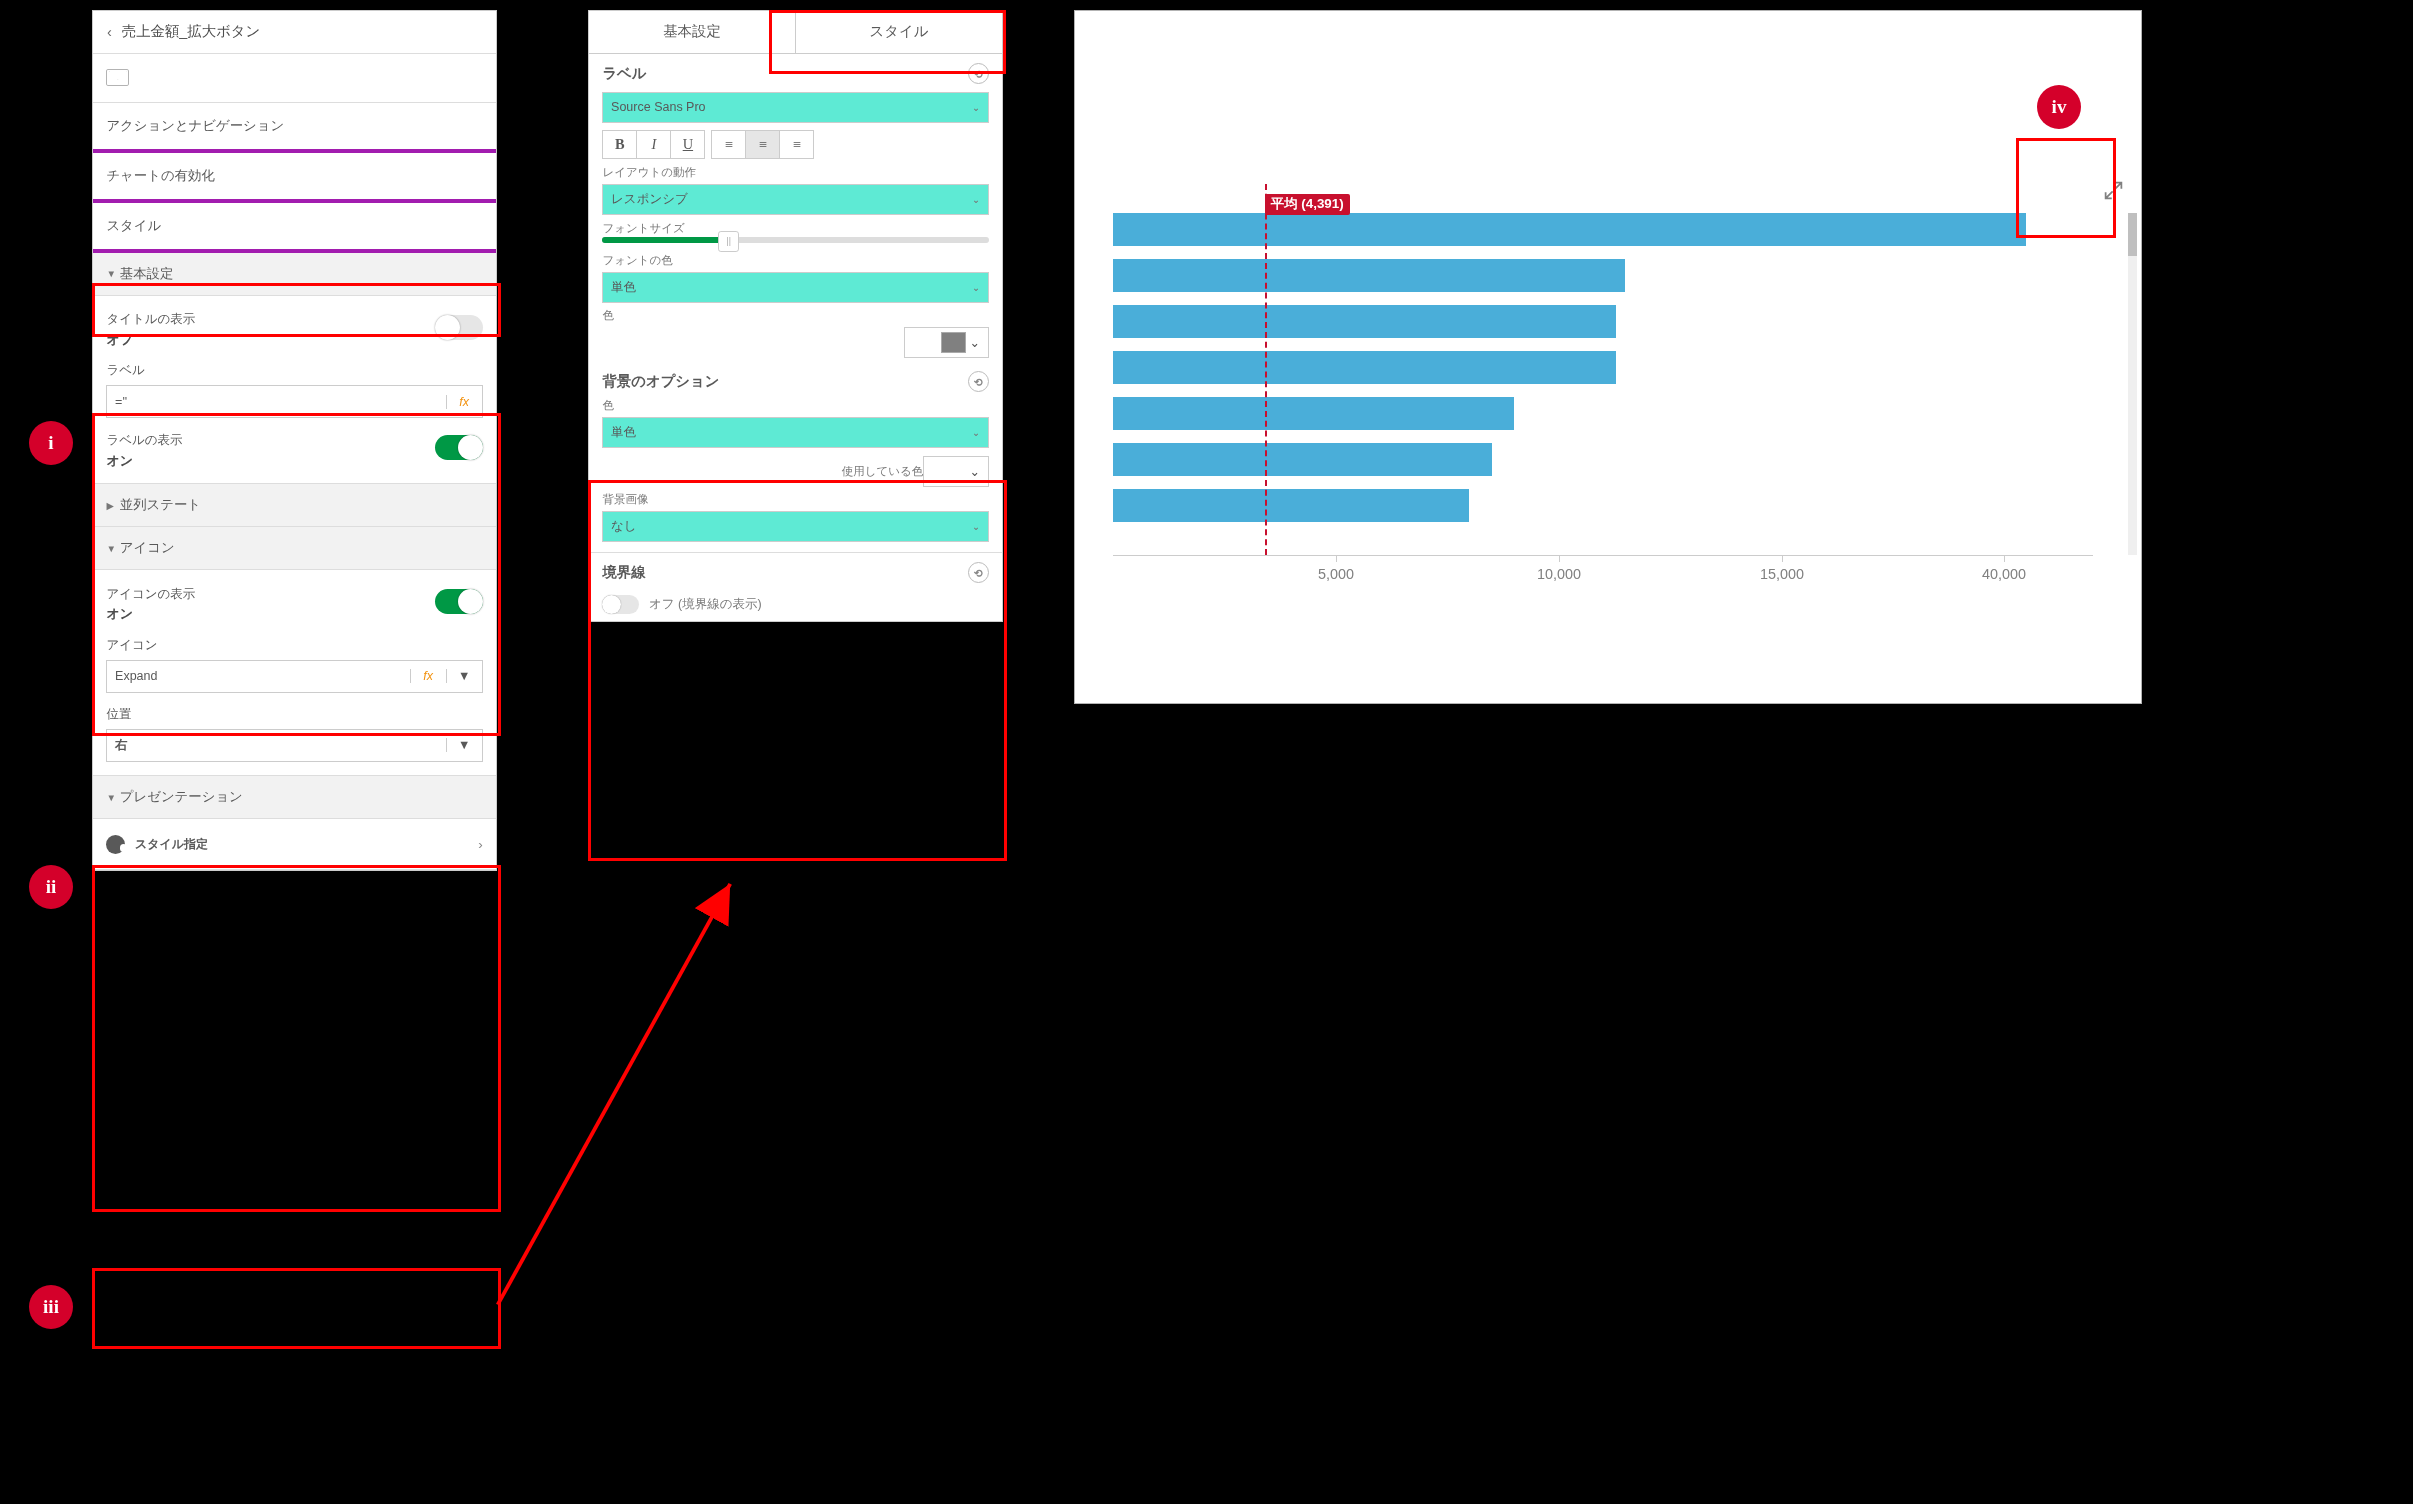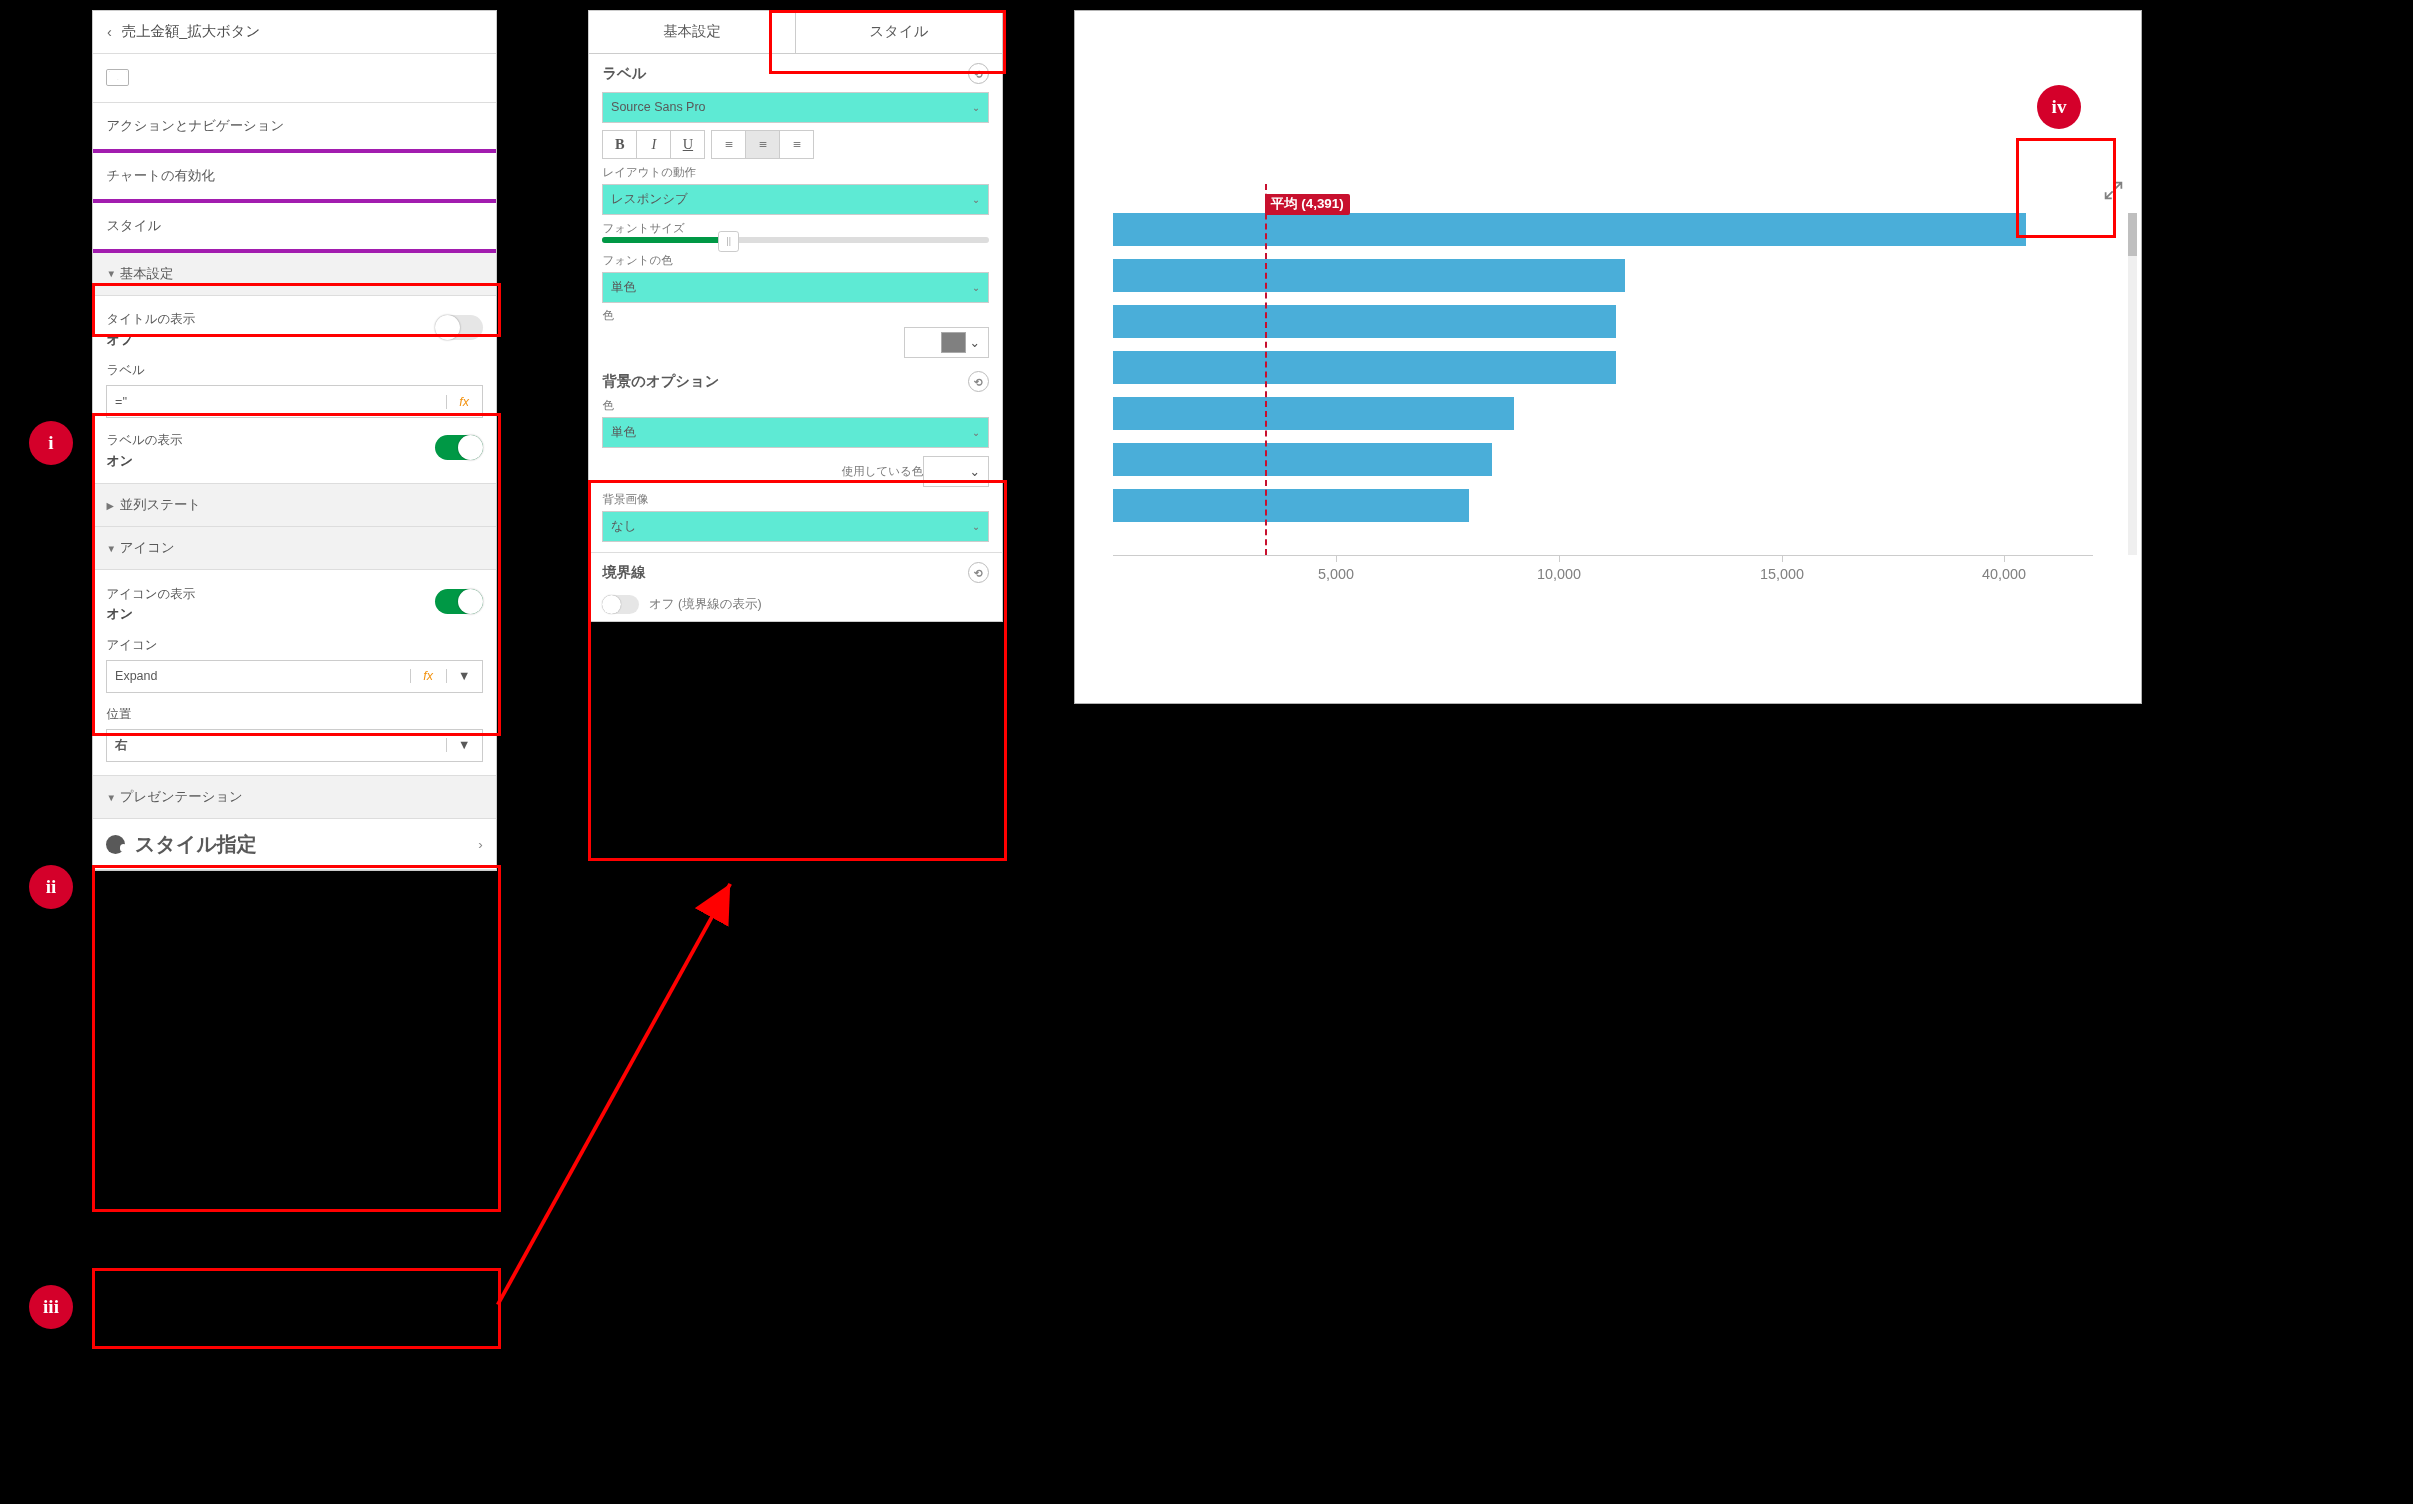--- a/index.html
+++ b/index.html
@@ -32,21 +32,21 @@
 .row-flex { display:flex; justify-content:space-between; align-items:center; }
 .toggle { width:48px; height:25px; border-radius:12.5px; background:#ccc; position:relative; }
 .toggle .knob { width:25px; height:25px; border-radius:50%; background:#fff; position:absolute; top:0; box-shadow:0 0 1.9px rgba(0,0,0,.4); }
 .toggle.off { background:#e6e6e6; } .toggle.off .knob { left:0; }
 .toggle.on  { background:#009845; } .toggle.on  .knob { right:0; }
 .txtbox { border:1px solid #ccc; height:31px; display:flex; align-items:center; margin-top:5.8px; }
 .txtbox .txt { flex:1; padding:0 7.7px; font-size:12.5px; color:#595959;}
 .txtbox .fx  { width:35px; border-left:1px solid #ccc; display:flex; align-items:center; justify-content:center; color:#f29312; font-style:italic; font-size:12.5px; }
 .txtbox .dd  { width:35px; border-left:1px solid #ccc; display:flex; align-items:center; justify-content:center; color:#595959; }
 .p1-style-row { height:50px; display:flex; align-items:center; justify-content:space-between; padding:0 13.4px; border-bottom:1px solid #ddd; }
-.p1-style-row .lead { display:flex; align-items:center; gap:9.6px; font-size:20px; color:#595959; font-weight:600;}
+.p1-style-row .lead { display:flex; align-items:center; gap:9.6px; font-size:12px; color:#595959; font-weight:600;}
 .chev-r { color:#888; font-size:13.4px;}
 
 
 #panel2 { left: 588px; top: 9.6px; width: 413px; }
 .tabs { display:flex; }
 .tab { flex:1; text-align:center; padding:11.5px 0; font-size:14.4px; color:#595959; border-bottom:1px solid #ccc; }
 .tab + .tab { border-left:1px solid #ccc; }
 .p2-sect-head { display:flex; align-items:center; justify-content:space-between; padding:9.6px 13.4px 3.8px 13.4px; font-weight:700; font-size:14.4px; color:#595959; }
 .reset-ic { width:19px; height:19px; border:1px solid #bbb; border-radius:50%; display:flex; align-items:center; justify-content:center; font-size:10.6px; color:#888; }
 .p2-field { padding:3.8px 13.4px; }

